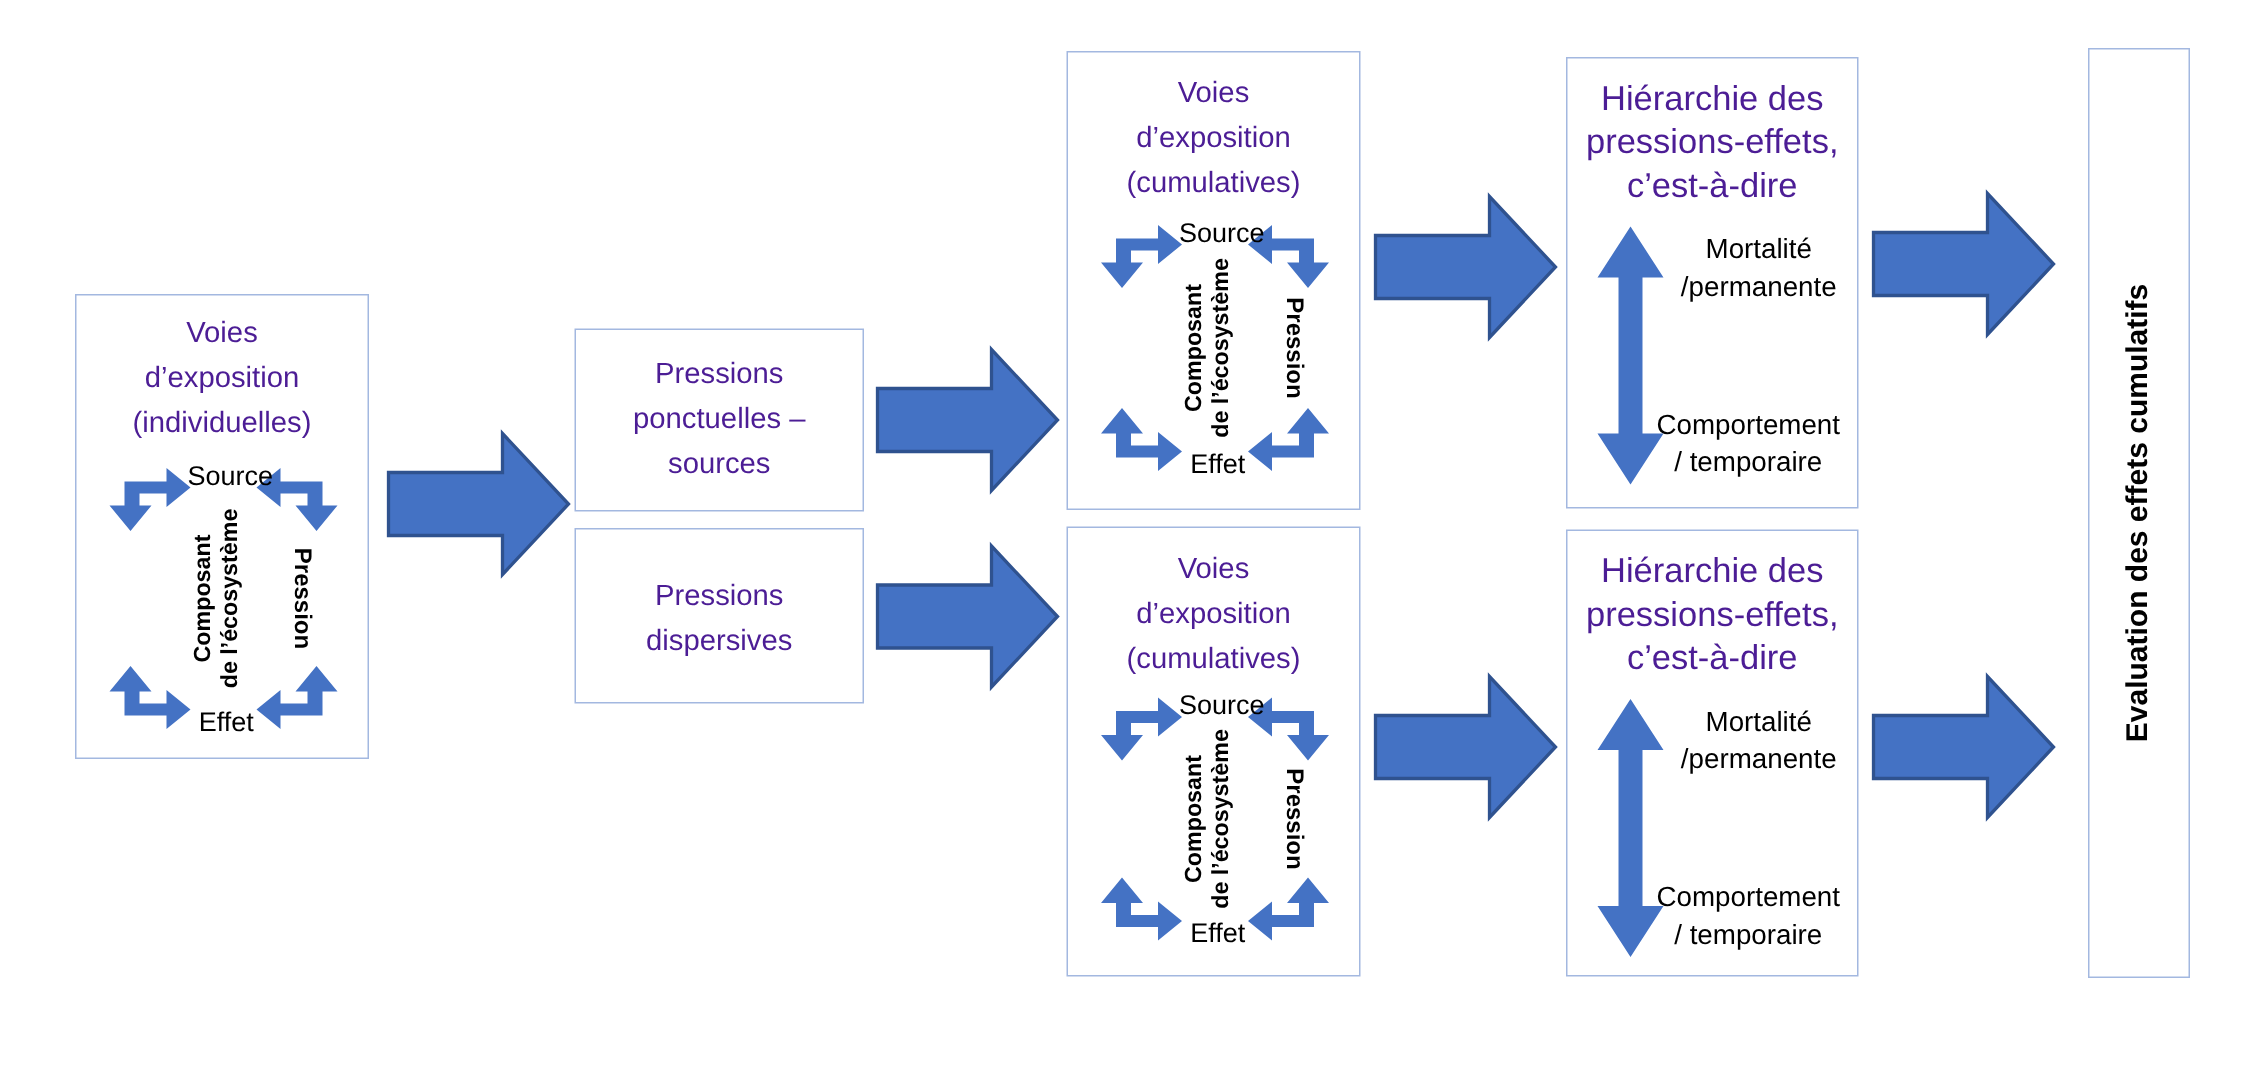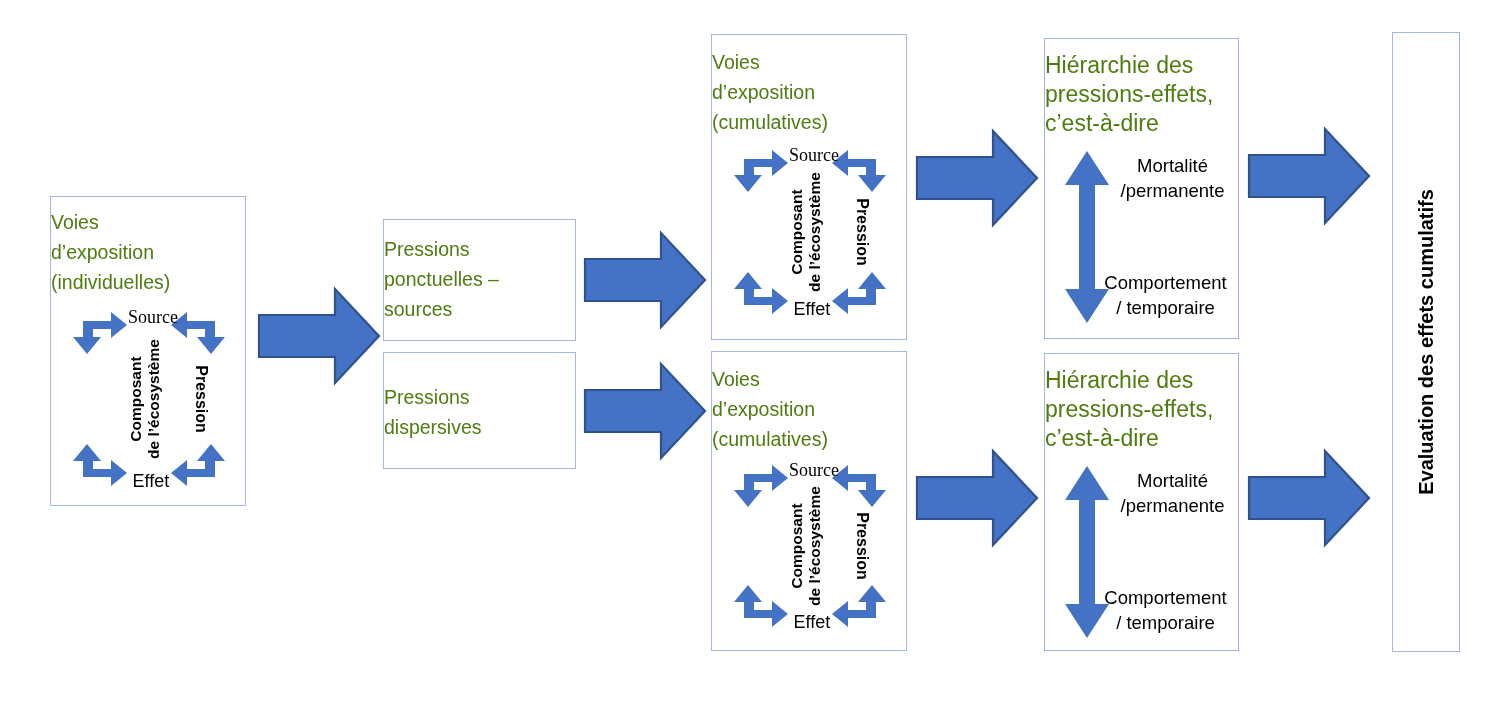--- a/index.html
+++ b/index.html
@@ -14,42 +14,43 @@
   
   .box{
     position:absolute;
     box-sizing:border-box;
     border:1.5px solid #A3B8E0;
     background:#ffffff;
   }
   .box-title{
     position:absolute;
     left:0;right:0;
+    text-align:center;
     font-size:19.5px;
     line-height:30px;
-    color:#4d7c0f;
+    color:#4c1d95;
     white-space:pre-line;
   }
   .box-title.small{font-size:23px;line-height:29px;}
 
   
   .blockarrow{position:absolute;}
   .blockarrow svg{display:block;width:100%;height:100%;}
 
   
   .cycle{position:absolute;}
   .cycle svg{position:absolute;left:0;top:0;width:100%;height:100%;overflow:visible;}
   .cyc-label{
     position:absolute;
     font-size:18px;
     line-height:20px;
     color:#000;
     white-space:nowrap;
   }
-  .cyc-source{top:0;left:50%;transform:translate(-42%,-2px);font-family:Liberation Serif, serif;}
+  .cyc-source{top:0;left:50%;transform:translate(-42%,-2px);}
   .cyc-effet{bottom:0;left:50%;transform:translate(-45%,2px);}
   .cyc-pression{
     right:0;top:50%;
     font-weight:bold;font-size:16px;
     transform-origin:center center;
   }
   .cyc-composant{
     left:0;top:50%;
     font-weight:bold;font-size:15.5px;
     text-align:center;

